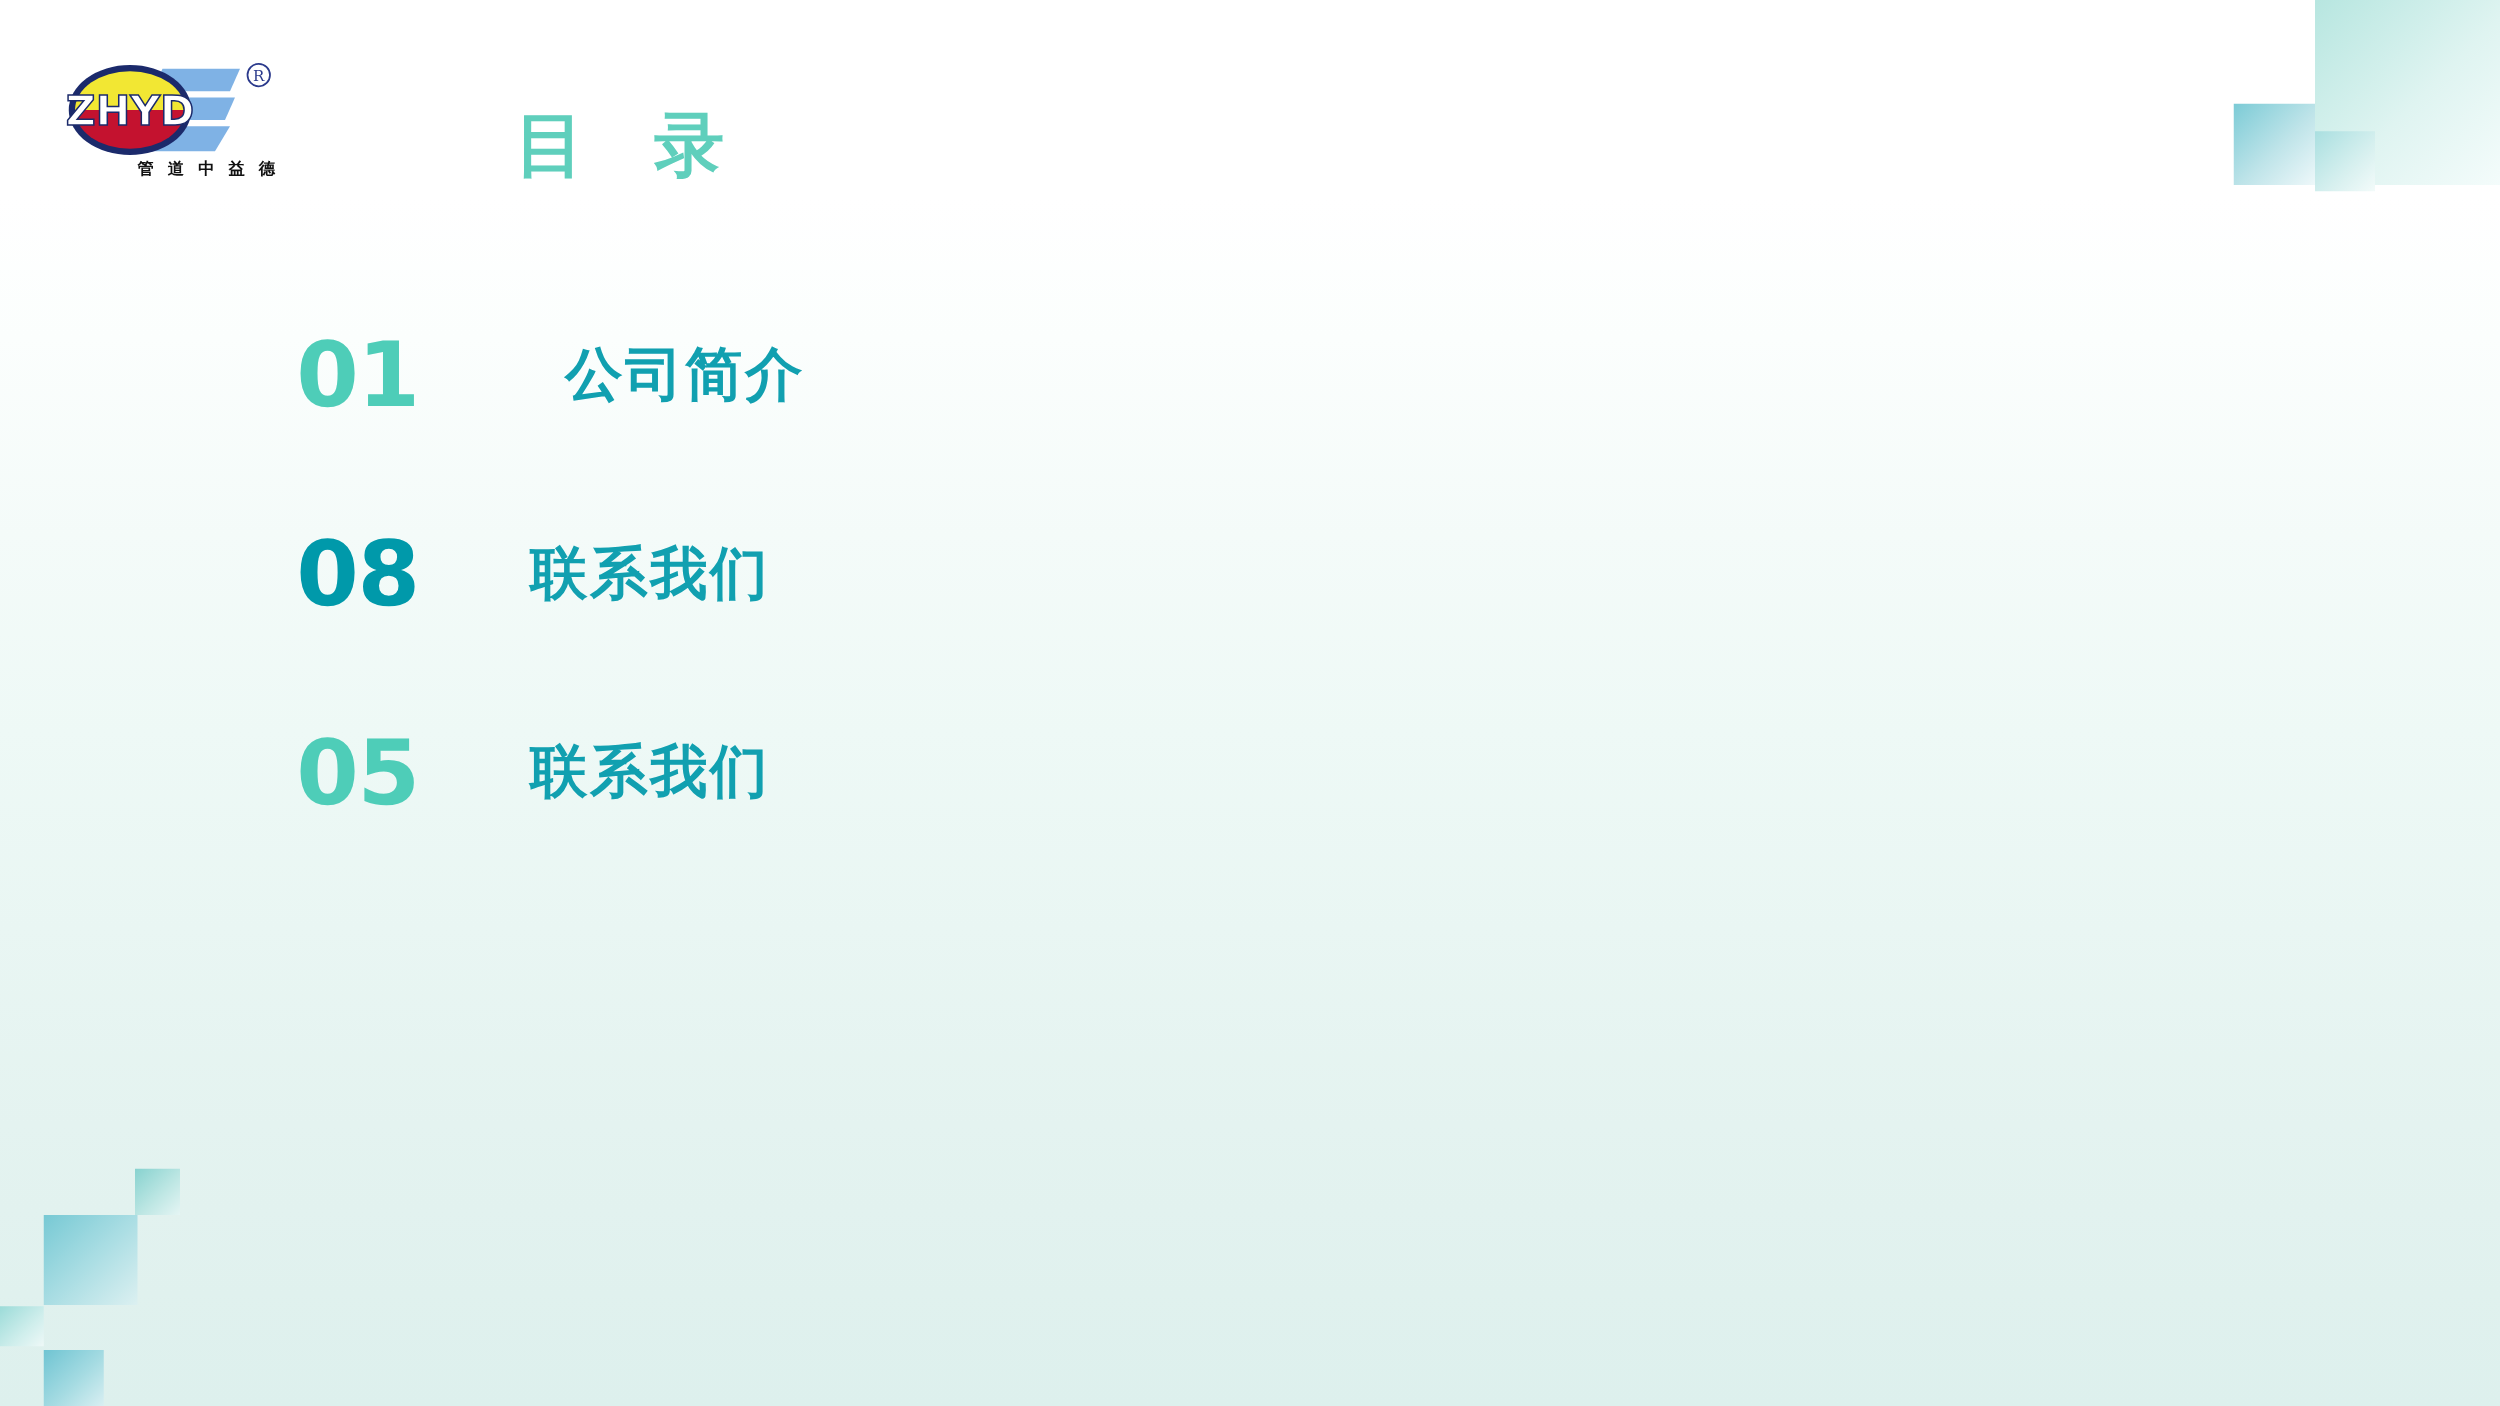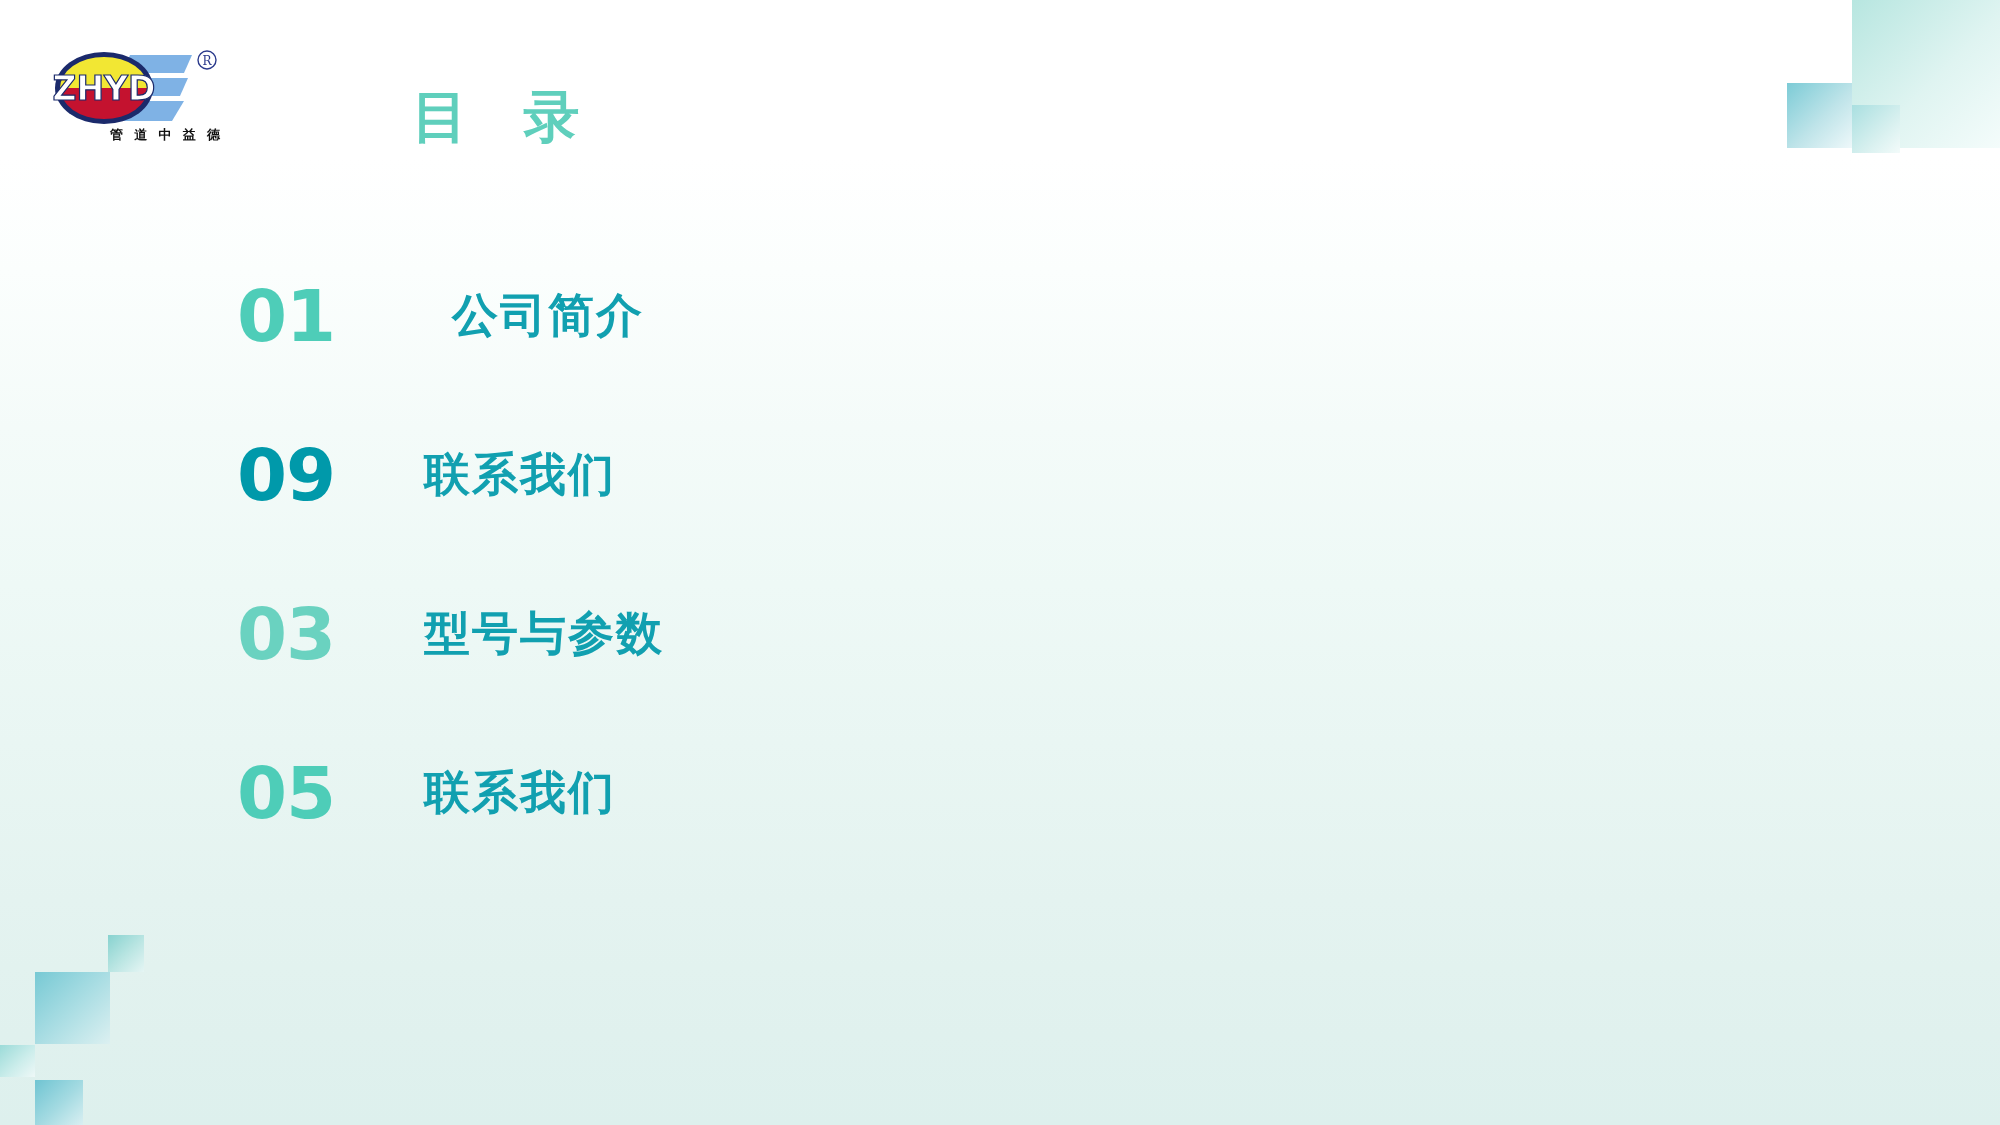--- a/index.html
+++ b/index.html
@@ -120,21 +120,21 @@
     letter-spacing: 18px;
     white-space: nowrap;
     line-height: 1;
     margin-top: 33px;
   }
 
   
   #toc {
     position: absolute;
     left: 0;
-    top: 280px;
+    top: 264px;
     width: 100%;
   }
   .toc-row {
     position: relative;
     height: 159px;
   }
   .toc-num {
     position: absolute;
     left: 237px;
     top: 0;
@@ -203,28 +203,24 @@
   <div id="page-title">目  录</div>
 
   <div id="toc">
 
     <div class="toc-row">
       <span class="toc-num" style="color:#4ecdb8;">01</span>
       <span class="toc-label" style="color:#11a0b0;margin-left:28px;">公司简介</span>
     </div>
 
     <div class="toc-row">
-      <span class="toc-num" style="color:#0099aa;">09</span>
+      <span class="toc-num" style="color:#0099aa;">08</span>
       <span class="toc-label" style="color:#11a0b0;">联系我们</span>
     </div>
 
-    <div class="toc-row">
-      <span class="toc-num" style="color:#6ad2c0;">03</span>
-      <span class="toc-label" style="color:#11a0b0;">型号与参数</span>
-    </div>
 
 
     <div class="toc-row">
       <span class="toc-num" style="color:#4ecdb8;">05</span>
       <span class="toc-label" style="color:#11a0b0;">联系我们</span>
     </div>
 
   </div>
 </div>
 

